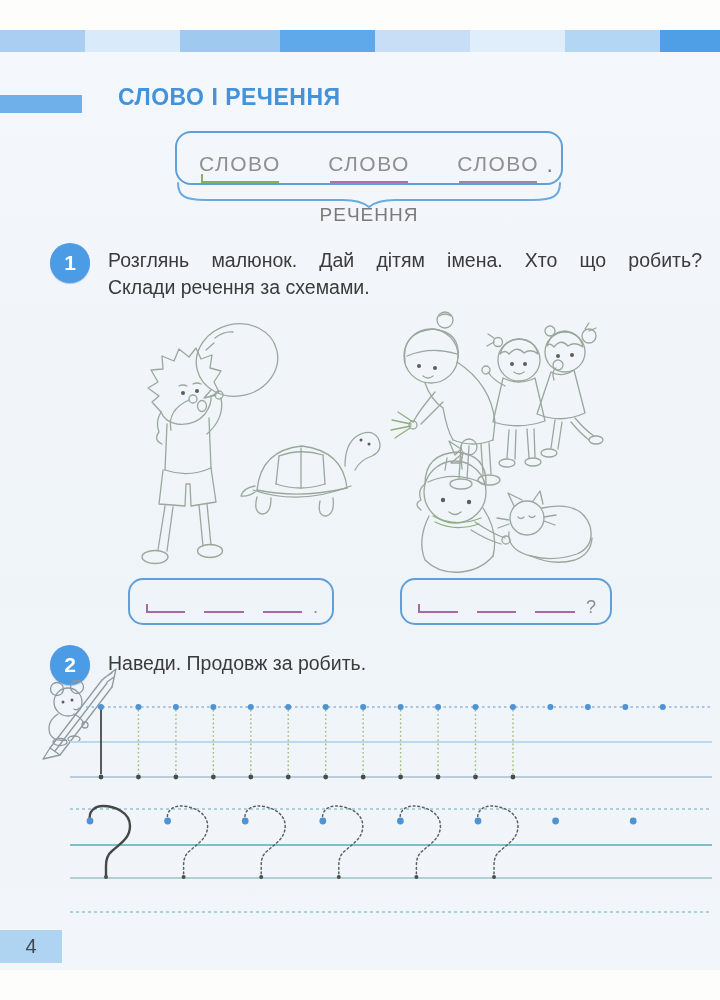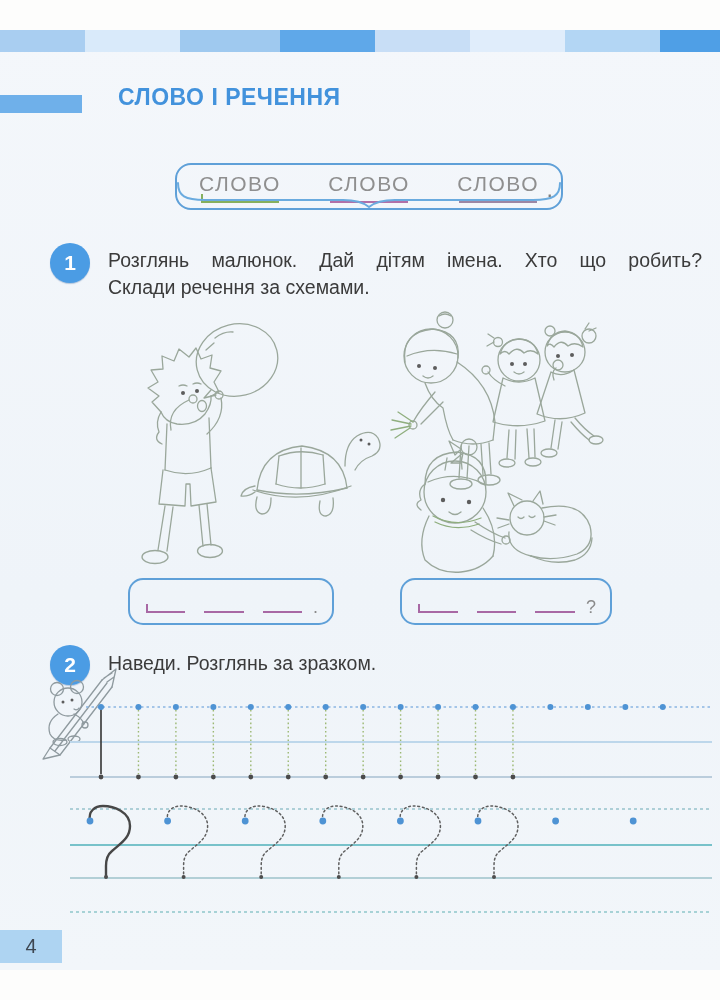--- a/index.html
+++ b/index.html
@@ -5,23 +5,23 @@
   html,body{margin:0;padding:0;background:#ffffff;}
   .screen{position:relative;width:720px;height:1000px;background:#fdfdfc;overflow:hidden;
           font-family:"Liberation Sans",sans-serif;}
   .paper{position:absolute;left:0;top:30px;width:720px;height:940px;
          background:linear-gradient(180deg,#f4f7fb 0%,#eff4f9 60%,#f2f6fa 100%);}
   .strip{position:absolute;top:30px;left:0;width:720px;height:22px;display:flex;}
   .strip div{height:22px;}
   .title-bar{position:absolute;left:0;top:95px;width:82px;height:18px;background:#6fb0ea;}
   .page-title{position:absolute;left:118px;top:84px;font-size:23px;font-weight:bold;
               color:#4292dc;letter-spacing:.5px;}
-  .word-box{position:absolute;left:175px;top:131px;width:388px;height:47px;
+  .word-box{position:absolute;left:175px;top:131px;width:388px;height:54px;
             border:2px solid #5fa0d8;border-radius:16px;box-sizing:border-box;
-            display:flex;align-items:center;justify-content:space-between;padding:2px 22px 0 22px;margin-top:32px;}
+            display:flex;align-items:flex-end;justify-content:space-between;padding:2px 22px 0 22px;}
   .word-unit{display:flex;flex-direction:column;align-items:center;}
   .word-text{font-size:21px;color:#8f8f8f;letter-spacing:1.5px;line-height:1.1;}
   .uline{width:78px;height:8px;position:relative;}
   .uline .bar{position:absolute;left:0;right:0;bottom:0;height:2px;}
   .uline .tick{position:absolute;left:0;bottom:0;width:2px;height:9px;}
   .box-period{position:absolute;right:9px;bottom:7px;color:#7d7d7d;font-size:16px;font-weight:bold;}
   .brace-svg{position:absolute;left:175px;top:181px;}
   .brace-label{position:absolute;left:175px;top:204px;width:388px;text-align:center;
                font-size:19px;color:#7a7a7a;letter-spacing:1px;}
   .ex-circle{position:absolute;width:40px;height:40px;border-radius:50%;background:#4b9ce4;
@@ -79,20 +79,21 @@
       <div class="uline">
         <div class="bar" style="background:#9b87a5"></div>
       </div>
     </div>
     <span class="box-period">.</span>
   </div>
 
   <svg class="brace-svg" width="388" height="28" viewBox="0 0 388 28">
     <path d="M3,2 C3,15 10,19 30,19 L168,19 C181,19 188,21 194,26 C200,21 207,19 220,19 L358,19 C378,19 385,15 385,2" fill="none" stroke="#6aabdf" stroke-width="2" stroke-linecap="round"></path>
   </svg>
+  <div class="brace-label">РЕЧЕННЯ</div>
 
   <div class="ex-circle" style="left:50px;top:243px">
     <span>1</span>
   </div>
   <div class="ex-text just" style="top:247px">Розглянь малюнок. Дай дітям імена. Хто що робить?</div>
   <div class="ex-text" style="top:274px">Склади речення за схемами.</div>
 
   <svg class="abs" style="left:95px;top:298px" width="545" height="292" viewBox="0 0 545 292" fill="none" stroke="#9aa79b" stroke-width="1.3" stroke-linecap="round" stroke-linejoin="round">
     <g>
       <ellipse cx="142" cy="62" rx="41" ry="36" transform="rotate(-14 142 62)"></ellipse>
@@ -227,21 +228,21 @@
       </div>
     <div class="sline">
         <div class="bar"></div>
       </div>
     <span class="scheme-mark">?</span>
   </div>
 
   <div class="ex-circle" style="left:50px;top:645px">
     <span>2</span>
   </div>
-  <div class="ex-text" style="top:650px">Наведи. Розглянь за зразком.</div>
+  <div class="ex-text" style="top:650px">Наведи. Продовж за робить.</div>
 
   <svg class="abs" style="left:38px;top:662px" width="95" height="100" viewBox="0 0 95 100" fill="none" stroke="#8f9a9f" stroke-width="1.3" stroke-linecap="round" stroke-linejoin="round">
     <path d="M12,86 L64,18 M22,93 L74,25 M17,89 L69,21"></path>
     <path d="M64,18 L78,7 L74,25 M66,16 L74,11 M69,20 L76,15"></path>
     <path d="M12,86 L5,97 L22,93 Z"></path>
     <circle cx="19" cy="27" r="6.5"></circle>
       <circle cx="39" cy="25" r="6.5"></circle>
     <circle cx="30" cy="40" r="14"></circle>
     <circle cx="25" cy="40" r="1.5" fill="#5d5d5d" stroke="none"></circle>
     <circle cx="34" cy="38" r="1.5" fill="#5d5d5d" stroke="none"></circle>

